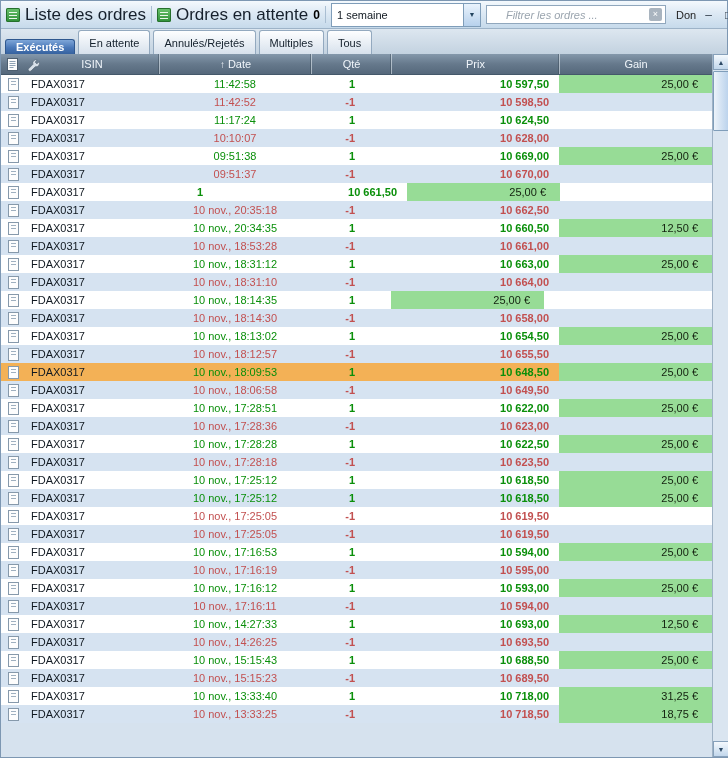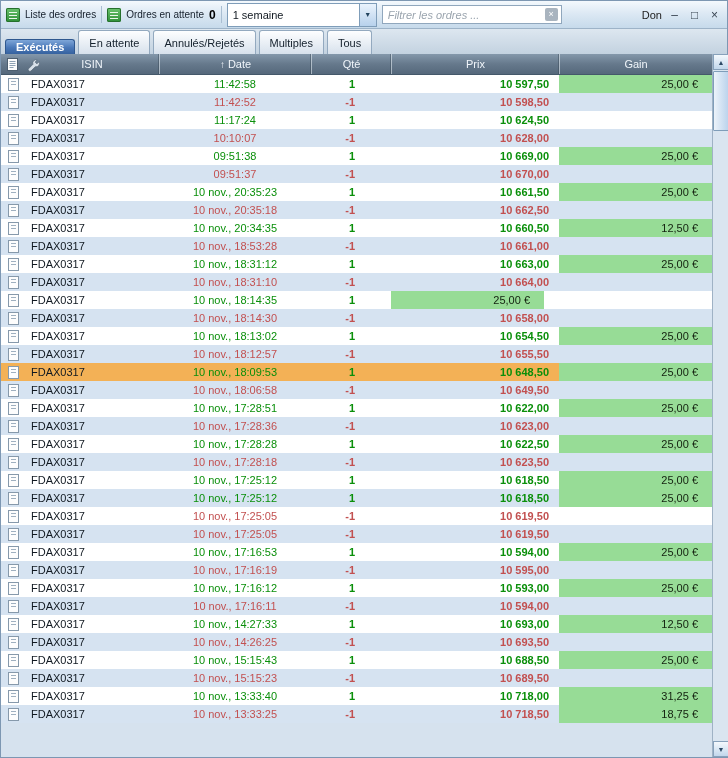--- a/index.html
+++ b/index.html
@@ -7,29 +7,29 @@
   body{font-family:"Liberation Sans","DejaVu Sans",sans-serif;font-size:11px;color:#1a1a1a;background:#d6e2ee}
   .window{width:728px;height:758px;border:1px solid #7d97b2;display:flex;flex-direction:column;background:#d6e2ee}
 
   
   .titlebar{height:28px;flex:0 0 28px;display:flex;align-items:center;padding:0 5px;gap:5px;
     background:linear-gradient(#f4f9fd 0%,#dde9f4 45%,#c6daeb 100%);border-bottom:1px solid #9db3c8}
   .t-icon{width:14px;height:14px;border-radius:2px;background:linear-gradient(#6cc46f,#2e8f37);
     box-shadow:inset 0 0 0 1px #25702c;position:relative;flex:0 0 14px}
   .t-icon::before{content:"";position:absolute;left:3px;right:3px;top:4px;height:7px;
     background:repeating-linear-gradient(#eaf7ea 0 1px,transparent 1px 3px)}
-  .t-title,.t-label{font-size:10px;color:#16202c;white-space:nowrap}
+  .t-title,.t-label{font-size:17px;color:#16202c;white-space:nowrap}
   .t-count{font-size:12px;font-weight:bold;color:#000}
   .t-sep{width:1px;height:17px;background:#a9bed2;flex:0 0 1px}
   .combo{width:150px;height:24px;border:1px solid #7f9db9;background:#fff;display:flex;align-items:center;flex:0 0 150px;cursor:pointer}
   .combo-value{flex:1;padding:0 5px;color:#101820;white-space:nowrap;overflow:hidden}
   .combo-btn{width:17px;height:100%;border-left:1px solid #7f9db9;flex:0 0 17px;
     background:linear-gradient(#eaf3fc,#b7d1ec);display:flex;align-items:center;justify-content:center;font-size:7px;color:#23445f}
   .filter{width:180px;height:19px;border:1px solid #90a7bd;background:#fff;display:flex;align-items:center;padding-right:3px;flex:0 0 180px}
-  .filter-input{flex:1;border:0;outline:0;min-width:0;height:15px;padding:0 5px;background:transparent;
+  .filter-input{flex:1;border:0;outline:0;min-width:0;height:15px;padding:0 19px;background:transparent;
     font:italic 11px "Liberation Sans","DejaVu Sans",sans-serif;color:#333}
   .filter-input::placeholder{color:#9aa4ae;font-style:italic;opacity:1}
   .filter-clear{flex:0 0 13px;width:13px;height:13px;background:#a9b4bf;color:#fff;border-radius:2px;
     font-size:9px;line-height:13px;text-align:center;cursor:pointer}
   .spacer{flex:1}
   .t-trunc{color:#222;white-space:nowrap}
   .winbtn{width:15px;flex:0 0 15px;text-align:center;font-size:12px;color:#3a4653;cursor:pointer;line-height:16px}
 
   
   .tabbar{height:25px;flex:0 0 25px;background:linear-gradient(#dde7f0,#c3d2e0);display:flex;align-items:flex-end;gap:3px;padding:0 4px}
@@ -200,21 +200,20 @@
             <div class="cell c-date sell">09:51:37</div>
             <div class="cell c-qty sell">-1</div>
             <div class="cell c-price sell">10 670,00</div>
             <div class="cell c-gain"></div>
           </div>
           <div class="row odd">
             <div class="cell c-icon">
               <span class="doc-icon"></span>
             </div>
             <div class="cell c-isin">FDAX0317</div>
-            <div class="cell c-date buy">10 nov., 20:35:23</div>
             <div class="cell c-qty buy">1</div>
             <div class="cell c-price buy">10 661,50</div>
             <div class="cell c-gain filled">25,00 €</div>
           </div>
           <div class="row even">
             <div class="cell c-icon">
               <span class="doc-icon"></span>
             </div>
             <div class="cell c-isin">FDAX0317</div>
             <div class="cell c-date sell">10 nov., 20:35:18</div>

